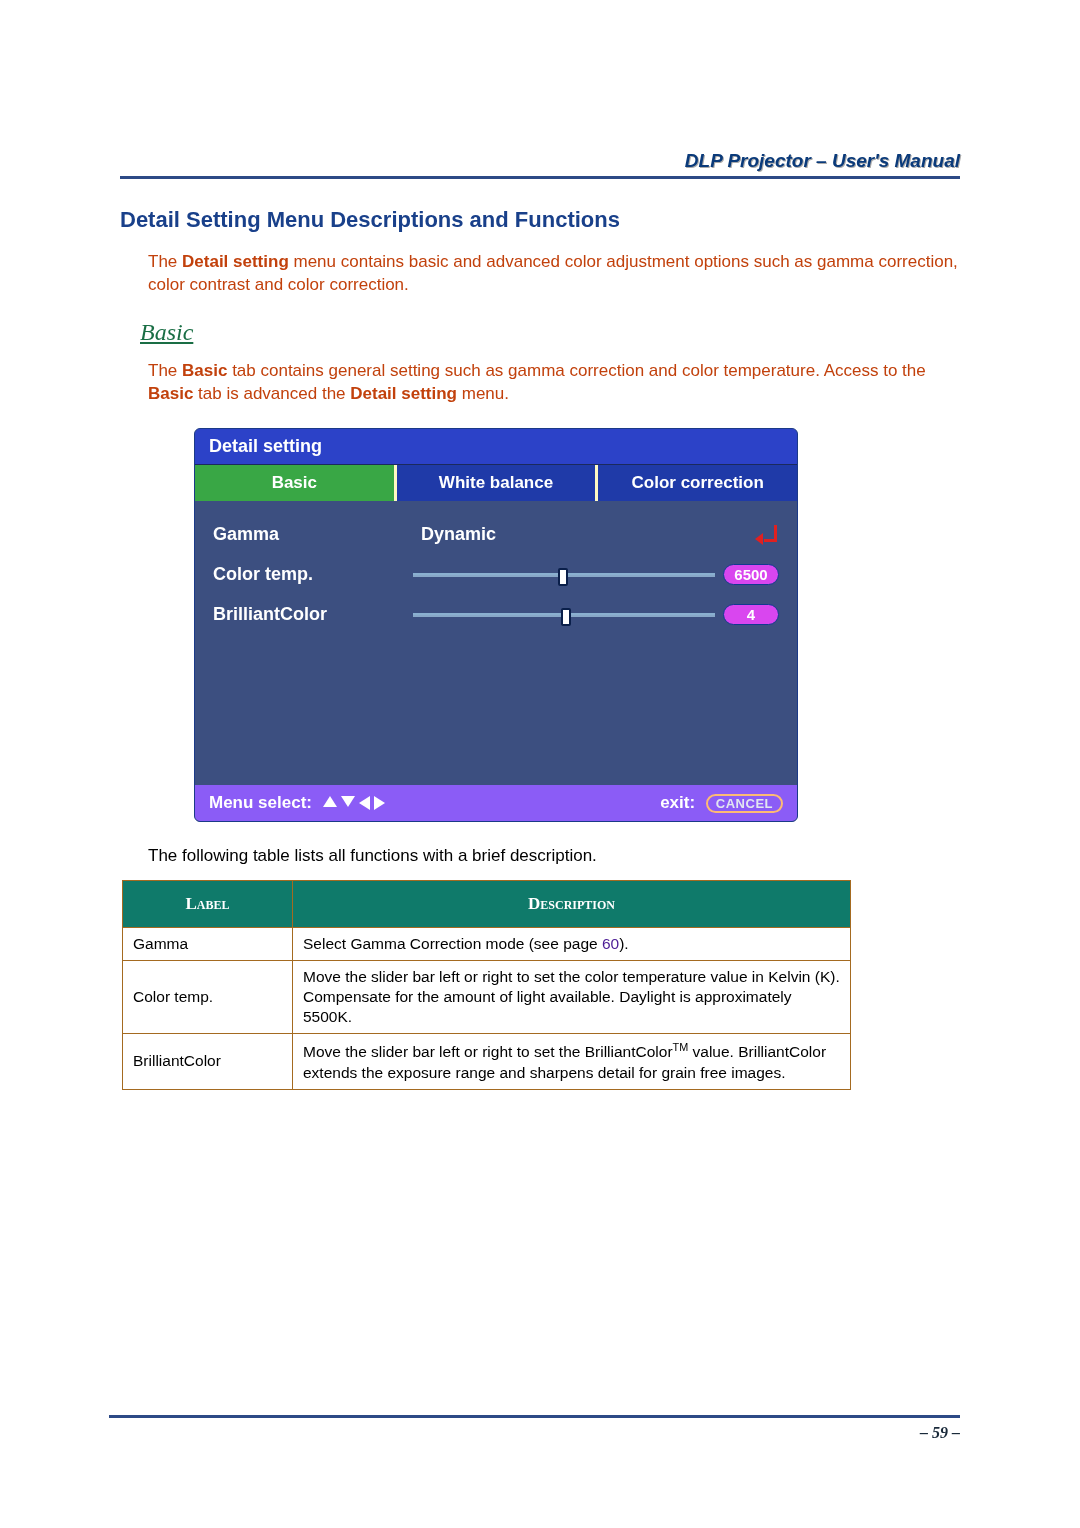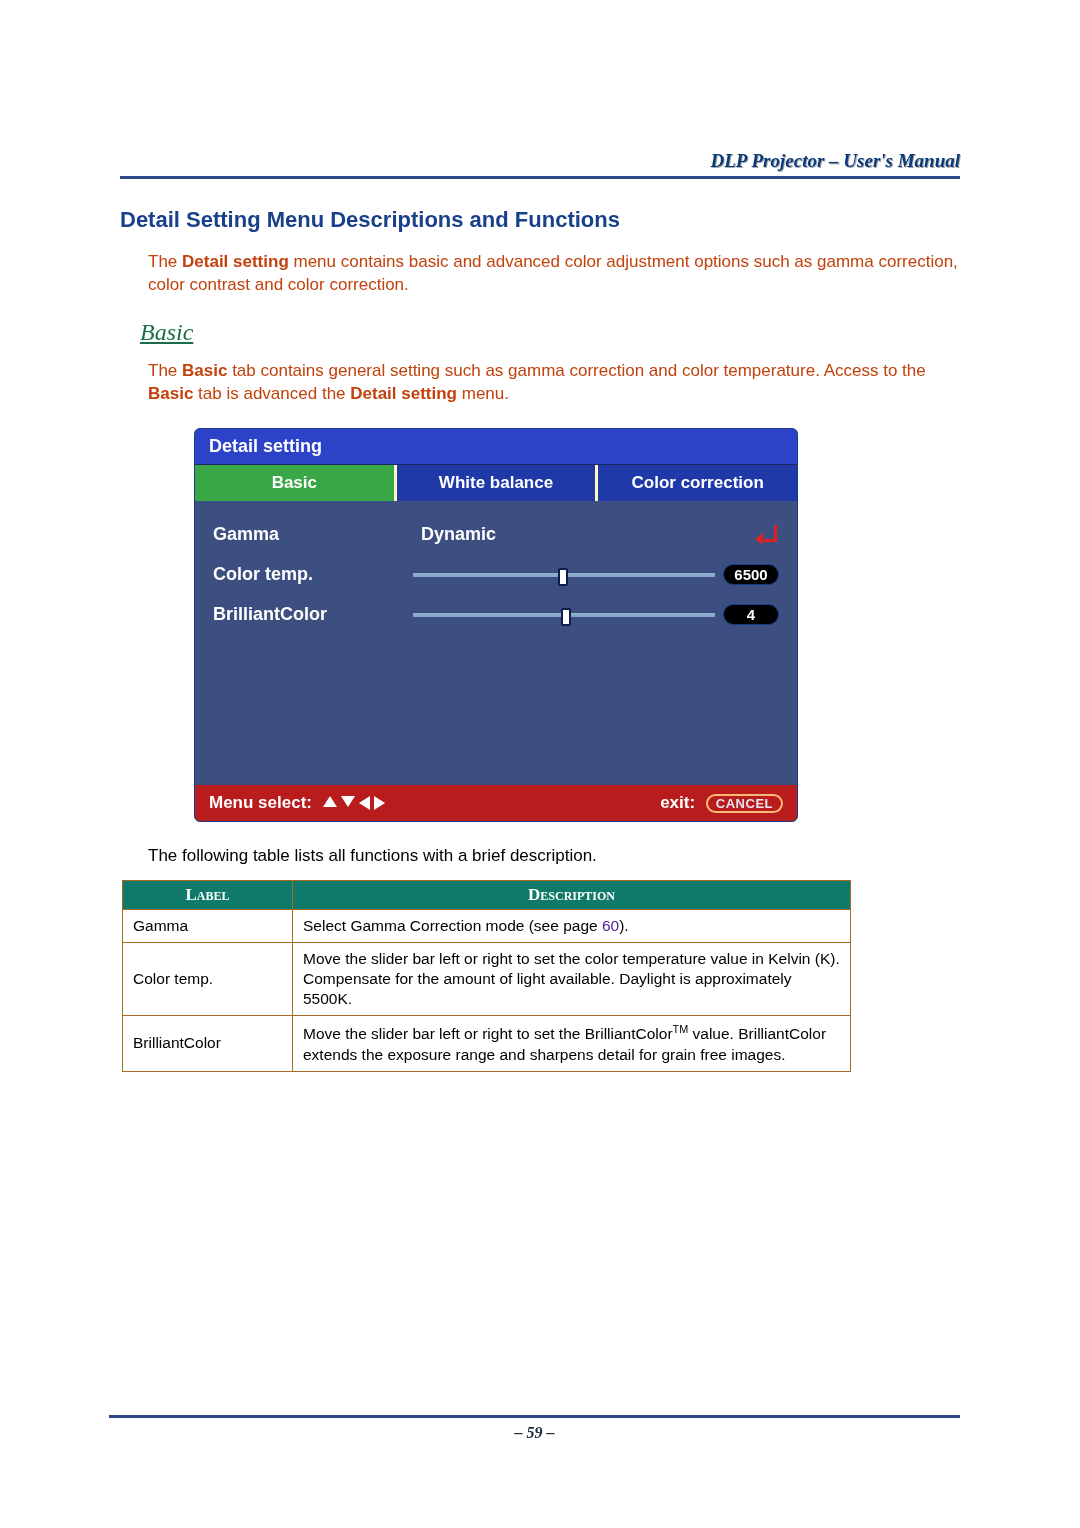--- a/index.html
+++ b/index.html
@@ -9,21 +9,21 @@
     width: 1080px;
     height: 1528px;
     padding: 150px 120px 0 120px;
   }
   .header-title {
     text-align: right;
     font-style: italic;
     font-weight: bold;
     color: #0a3a7a;
     font-size: 19px;
-    font-family: Liberation Serif, serif;
+    font-family: Liberation Sans, sans-serif;
     text-shadow: 1px 1px 0 #aaa;
     margin-bottom: 4px;
   }
   .hr-top { height: 3px; background: #2d4a86; margin-bottom: 28px; }
   .h1 {
     color: #19408a;
     font-weight: bold;
     font-size: 22px;
     margin-bottom: 18px;
   }
@@ -130,32 +130,32 @@
     top: -7px;
     width: 10px; height: 18px;
     background: #fff;
     border: 2px solid #0a1f4a;
     border-radius: 2px;
   }
   .pill {
     min-width: 56px;
     padding: 1px 10px;
     border-radius: 12px;
-    background: #000000;
+    background: #d946ef;
     color: #fff;
     font-weight: bold;
     font-size: 15px;
     text-align: center;
     border: 1px solid #123a90;
   }
   .osd-footer {
     position: absolute;
     left: 0; right: 0; bottom: 0;
     height: 36px;
-    background: #b91c1c;
+    background: #8b5cf6;
     display: flex;
     align-items: center;
     padding: 0 14px;
     color: #fff;
     font-weight: bold;
     font-size: 17px;
     justify-content: space-between;
   }
   .nav-icons { display:inline-flex; gap:4px; margin-left:6px; vertical-align:middle; }
   .tri { width:0; height:0; display:inline-block; }
@@ -182,36 +182,36 @@
     border-collapse: collapse;
     font-size: 15.5px;
   }
   table.funcs th {
     background: #0f7a6a;
     color: #fff;
     font-variant: small-caps;
     font-weight: bold;
     font-family: "Times New Roman", serif;
     font-size: 17px;
-    padding: 4px 8px;
+    padding: 13px 8px;
     border: 1.4px solid #a46a20;
   }
   table.funcs td {
     border: 1.4px solid #a46a20;
     padding: 6px 10px;
     vertical-align: middle;
     line-height: 1.3;
   }
   table.funcs td:first-child { width: 170px; }
   .link60 { color: #4c1d95; }
   sup { font-size: 0.7em; }
   .page-footer {
     position: absolute;
     left: 109px; right: 120px; bottom: 86px;
-    text-align: center;
+    text-align: right;
   }
   .page-footer .line { height:3px; background:#2d4a86; margin-bottom:6px; }
   .page-footer .num {
     font-family: "Times New Roman", serif;
     font-style: italic;
     font-weight: bold;
     font-size: 16px;
     color: #1a2a3a;
   }
 </style>

